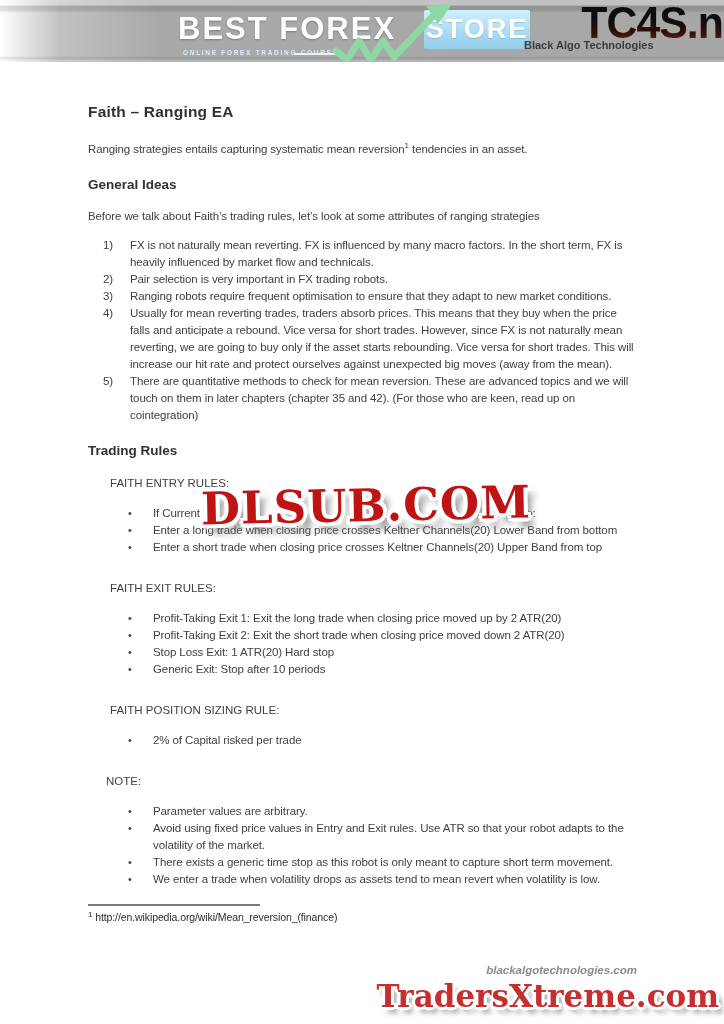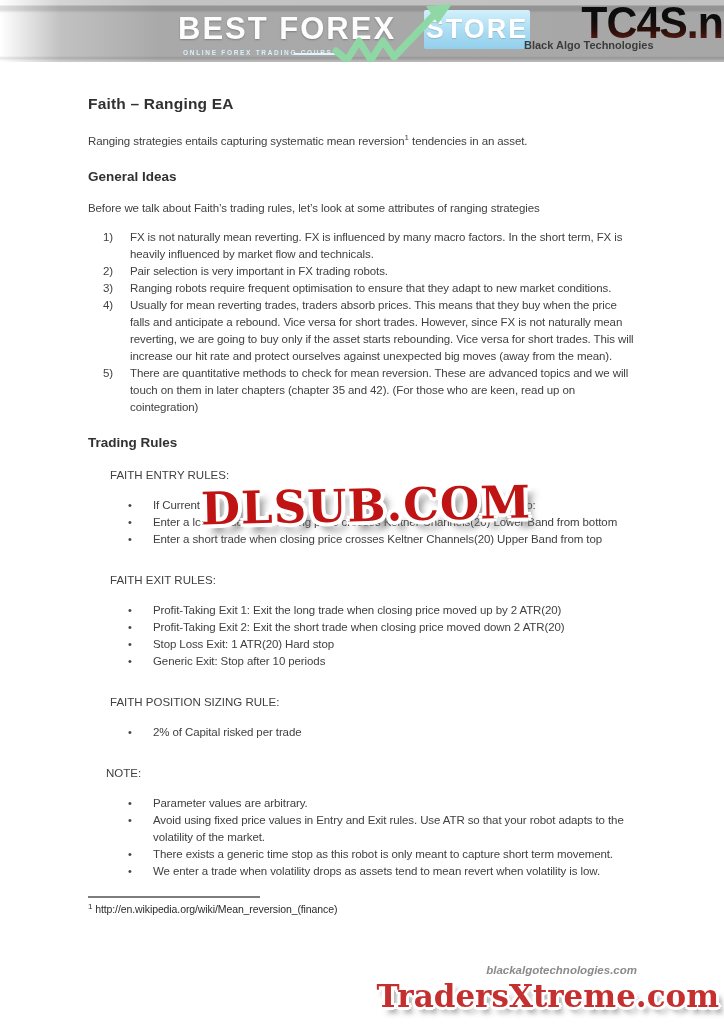--- a/index.html
+++ b/index.html
@@ -47,21 +47,21 @@
     color:#161616;
     background:linear-gradient(180deg,#0d0d0d 42%,#2c100c 68%,#77271b 100%);
     -webkit-background-clip:text;background-clip:text;-webkit-text-fill-color:transparent;
     transform:scaleX(.95);transform-origin:right center;
   }
   .site-company{
     position:absolute;left:524px;top:39px;
     font-size:11px;font-weight:bold;color:#3c3c3c;white-space:nowrap;
   }
   
-  .content{position:absolute;left:0;top:62px;width:724px;padding:0 87px 0 88px;box-sizing:border-box;}
+  .content{position:absolute;left:0;top:62px;width:724px;padding:8px 87px 0 88px;box-sizing:border-box;}
   .doc-title{margin:33px 0 0;font-size:15.5px;font-weight:bold;color:#313131;letter-spacing:.2px;}
   .para{margin:20px 0 0;font-size:11.5px;line-height:17px;letter-spacing:-.1px;color:#414141;}
   .h2{margin:19px 0 0;font-size:13.5px;font-weight:bold;color:#313131;}
   .lead{margin:16px 0 0;}
   sup{font-size:8px;line-height:0;}
   .olist{margin:12px 0 0 15px;}
   .oli{display:flex;font-size:11.5px;line-height:17px;letter-spacing:-.1px;color:#414141;}
   .oli .num{width:27px;flex:none;}
   .oli .otext{flex:1;}
   .subhead{margin:17px 0 0 22px;font-size:11.5px;line-height:17px;color:#414141;}

